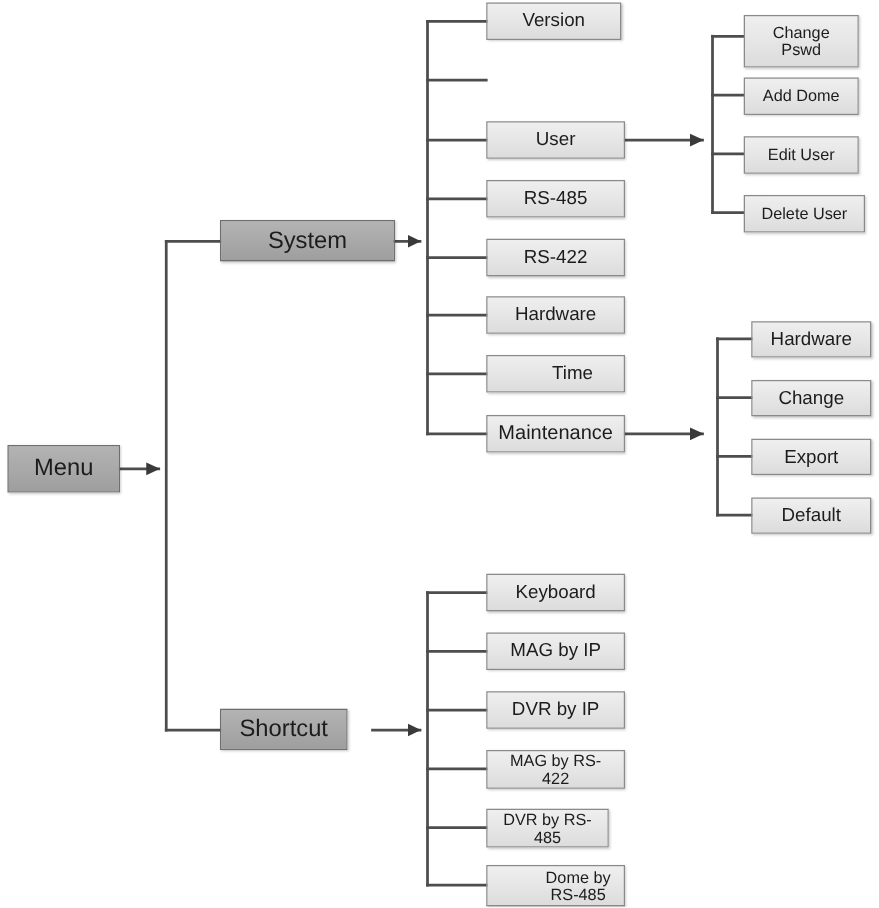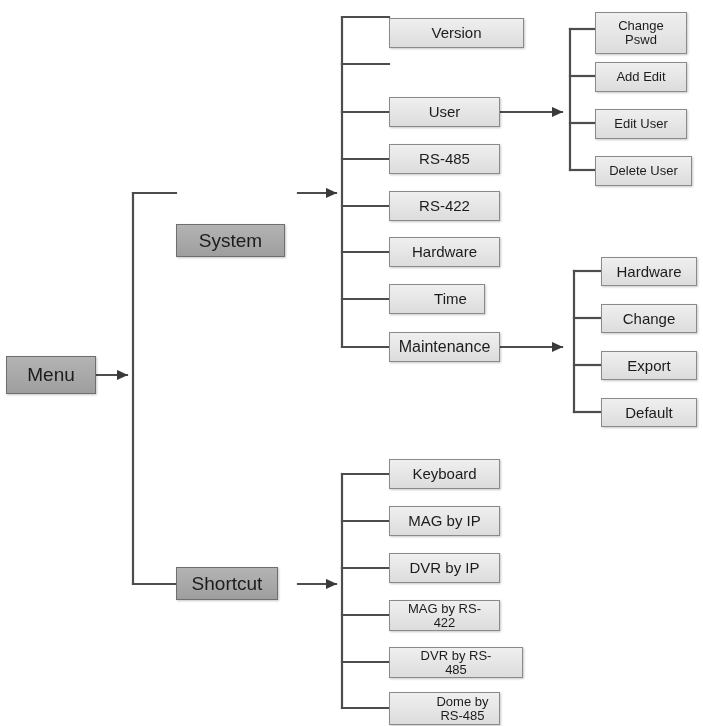--- a/index.html
+++ b/index.html
@@ -114,43 +114,43 @@
       <line x1="342" y1="521" x2="389" y2="521"></line>
       <line x1="342" y1="568" x2="389" y2="568"></line>
       <line x1="342" y1="615" x2="389" y2="615"></line>
       <line x1="342" y1="662" x2="389" y2="662"></line>
       <line x1="342" y1="708" x2="389" y2="708"></line>
     </g>
   </svg>
 
   <div class="node dark" style="left:6px; top:356px; width:90px; height:38px;">Menu</div>
 
-  <div class="node dark" style="left:176px; top:176px; width:109px; height:33px;margin-top:48px;">System</div>
+  <div class="node dark" style="left:176px; top:176px; width:140px; height:33px;">System</div>
 
   <div class="node dark" style="left:176px; top:567px; width:102px; height:33px;">Shortcut</div>
 
-  <div class="node light" style="left:389px; top:18px; width:135px; height:30px;">Version</div>
+  <div class="node light" style="left:389px; top:2px; width:108px; height:30px;">Version</div>
 
 
   <div class="node light" style="left:389px; top:97px; width:111px; height:30px;">User</div>
 
   <div class="node light" style="left:389px; top:144px; width:111px; height:30px;">RS-485</div>
 
   <div class="node light" style="left:389px; top:191px; width:111px; height:30px;">RS-422</div>
 
   <div class="node light" style="left:389px; top:237px; width:111px; height:30px;text-align:center;">Hardware</div>
 
-  <div class="node light" style="left:389px; top:284px; width:96px; height:30px;padding-left:27px;">Time</div>
+  <div class="node light" style="left:389px; top:284px; width:111px; height:30px;padding-left:27px;">Time</div>
 
   <div class="node light small" style="left:389px; top:332px; width:111px; height:30px;">Maintenance</div>
 
   <div class="node light tiny" style="left:595px; top:12px; width:92px; height:42px;">Change
 Pswd</div>
 
-  <div class="node light tiny" style="left:595px; top:62px; width:92px; height:30px;">Add Edit</div>
+  <div class="node light tiny" style="left:595px; top:62px; width:92px; height:30px;">Add Dome</div>
 
   <div class="node light tiny" style="left:595px; top:109px; width:92px; height:30px;">Edit User</div>
 
   <div class="node light tiny" style="left:595px; top:156px; width:97px; height:30px;">Delete User</div>
 
   <div class="node light" style="left:601px; top:257px; width:96px; height:29px;">Hardware</div>
 
   <div class="node light" style="left:601px; top:304px; width:96px; height:29px;">Change</div>
 
   <div class="node light" style="left:601px; top:351px; width:96px; height:29px;">Export</div>
@@ -159,19 +159,19 @@
 
   <div class="node light" style="left:389px; top:459px; width:111px; height:30px;">Keyboard</div>
 
   <div class="node light" style="left:389px; top:506px; width:111px; height:30px;">MAG by IP</div>
 
   <div class="node light" style="left:389px; top:553px; width:111px; height:30px;">DVR by IP</div>
 
   <div class="node light tiny" style="left:389px; top:600px; width:111px; height:31px;">MAG by RS-
 422</div>
 
-  <div class="node light tiny" style="left:389px; top:647px; width:134px; height:31px;">DVR by RS-
+  <div class="node light tiny" style="left:389px; top:647px; width:98px; height:31px;">DVR by RS-
 485</div>
 
   <div class="node light tiny" style="left:389px; top:692px; width:111px; height:33px;padding-left:36px;">Dome by
 RS-485</div>
 
 </div>
 
 </body></html>

